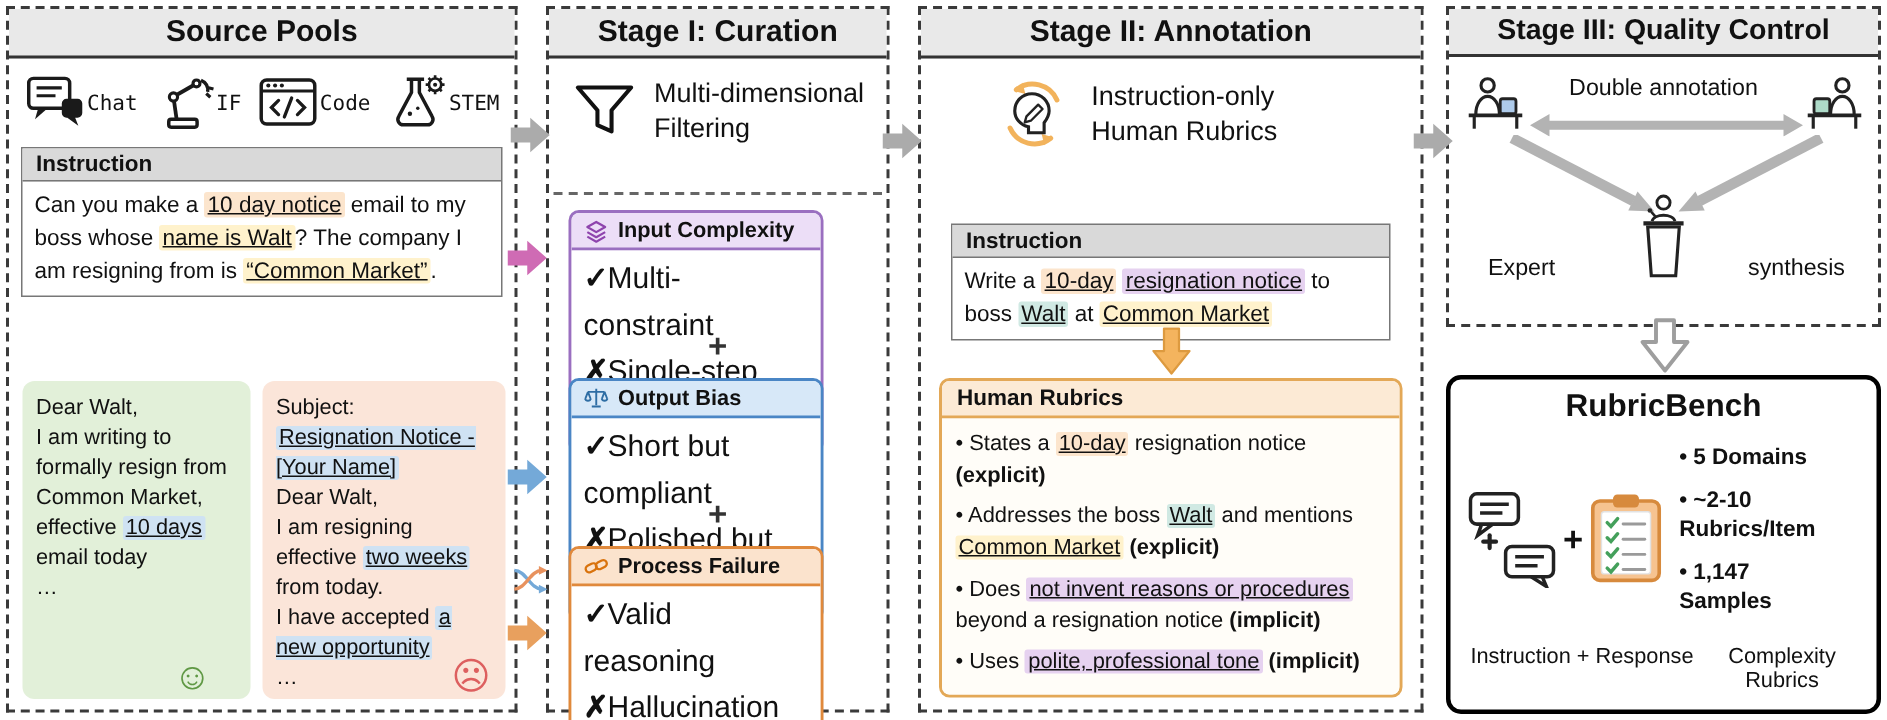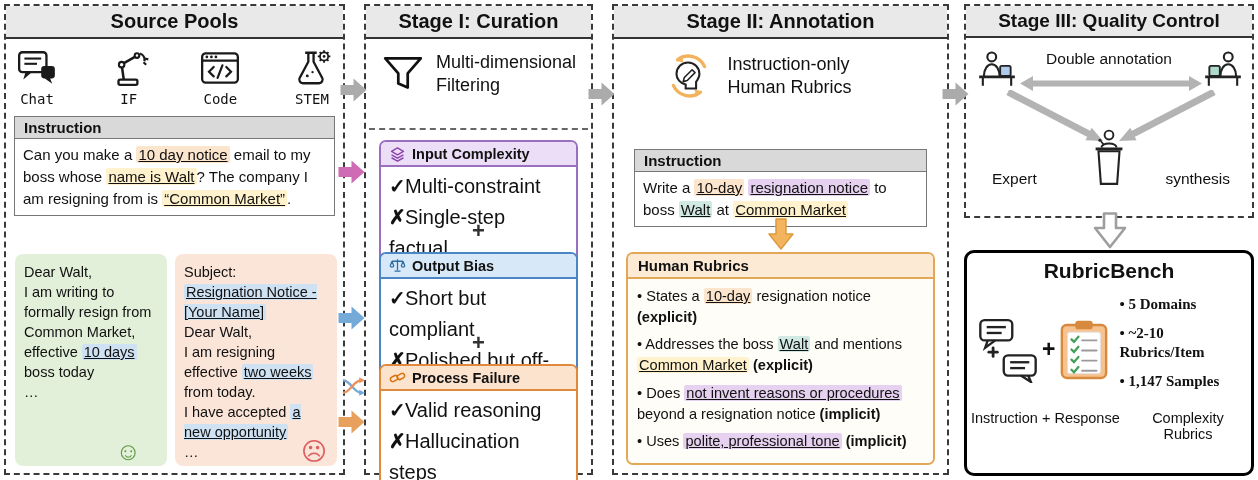--- a/index.html
+++ b/index.html
@@ -24,21 +24,21 @@
   .hl { padding:0 2px; border-radius:2px;text-decoration:underline; }
   .hl-peach  { background:#fce5cd; }
   .hl-yellow { background:#fff2cc; }
   .hl-purple { background:#e6d2f0; }
   .hl-teal   { background:#d0e9e3; }
   .hl-blue   { background:#cfe2f3; }
   .seg-b { font-weight:bold; }
 
   
   .pool-row { display:flex; justify-content:space-between; padding:8px 10px 0 10px; }
-  .pool { display:flex; flex-direction:column; align-items:center; }
+  .pool { display:flex; flex-direction:row; align-items:center; }
   .pool-icon svg { width:42px; height:42px; display:block; }
   .pool-label { font-family:"DejaVu Sans Mono", monospace; font-size:14px; margin-top:2px; }
 
   .instr-card { margin:9px 8px 0 8px; border:1.5px solid #777; background:#fff; }
   .instr-head { background:#d9d9d9; font-weight:bold; font-size:15px; padding:2px 9px;
                 border-bottom:1.5px solid #777; }
   .instr-body { padding:5px 8px; font-size:15px; line-height:1.47; }
 
   .resp-row { position:absolute; left:9px; right:6px; bottom:7px; display:flex; gap:8px; height:212px; }
   .resp { border-radius:8px; padding:8px 9px; font-size:14.5px; line-height:1.38; position:relative; }
@@ -47,21 +47,21 @@
   .face { position:absolute; bottom:2px; font-size:25px; line-height:1; }
   .resp.good .face { right:26px; color:#5f9844; }
   .resp.bad  .face { right:10px; color:#dd5f5f; }
 
   
   .s1-row { display:flex; align-items:center; gap:10px; margin:12px 6px 0 14px; }
   .funnel-wrap svg { width:46px; height:46px; display:block; }
   .s1-sub { font-size:18px; line-height:1.28; width:160px; }
   .dash-sep { position:absolute; top:122px; left:3px; right:3px; border-top:2.5px dashed #666; }
 
-  .fbox { position:absolute; left:13px; width:199px; border-radius:7px; overflow:hidden; background:#fff; }
+  .fbox { position:absolute; left:13px; width:170px; border-radius:7px; overflow:hidden; background:#fff; }
   .fhead { display:flex; align-items:center; gap:6px; padding:3px 8px; font-weight:bold; font-size:14.5px; }
   .fhead svg { width:17px; height:17px; flex:0 0 auto; }
   .fbody { padding:4px 8px 6px 8px; font-size:20px; line-height:1.55; background:#fff; }
   .mark { display:inline-block; width:16px; font-weight:bold; }
   .fbox-0 { top:134px; border:2px solid #9a6fc0; }
   .fbox-0 .fhead { background:#ecdef7; border-bottom:2px solid #9a6fc0; }
   .fbox-1 { top:246px; border:2px solid #4a86c5; }
   .fbox-1 .fhead { background:#d7e8f8; border-bottom:2px solid #4a86c5; }
   .fbox-2 { top:358px; border:2px solid #e0893c; }
   .fbox-2 .fhead { background:#fbe3cd; border-bottom:2px solid #e0893c; }
@@ -110,23 +110,23 @@
   #qc-out-arrow { left:1092px; top:212px; } #qc-out-arrow svg { width:36px; height:37px; }
 
   
   .bench-title { text-align:center; font-weight:bold; font-size:21px; padding:6px 0 0 0; }
   .bench-row { display:flex; padding:4px 8px 0 10px; }
   .bench-icons { display:flex; align-items:center; margin-top:12px; }
   .bench-icons .chatpair svg { width:62px; height:66px; display:block; }
   .bench-icons .bigplus { font-size:23px; font-weight:bold; margin:0 3px; }
   .bench-icons .clip svg { width:52px; height:62px; display:block; }
   .bench-stats { margin-left:9px; margin-top:8px; font-size:15px; font-weight:bold; line-height:1.3; width:112px; }
-  .bench-stats div { margin-bottom:9px;font-family:Liberation Serif, serif; }
+  .bench-stats div { margin-bottom:9px; }
   .bench-labels { display:flex; margin-top:10px; padding:0 4px; font-size:14.5px; }
-  .bench-labels .lab-left { width:158px; text-align:left; }
+  .bench-labels .lab-left { width:158px; text-align:right; }
   .bench-labels .lab-right { flex:1; text-align:center; }
 </style>
 </head>
 <body>
 
 <div class="canvas">
 
   <section class="col" id="col-source">
     <header class="col-title">Source Pools</header>
 
@@ -187,21 +187,21 @@
       </div>
     </div>
 
     <div class="instr-card">
       <div class="instr-head">Instruction</div>
       <div class="instr-body"><span>Can you make a </span><span class="hl hl-peach">10 day notice</span><span> email to my boss whose </span><span class="hl hl-yellow">name is Walt</span><span>? The company I am resigning from is </span><span class="hl hl-yellow">“Common Market”</span><span>.</span></div>
     </div>
 
     <div class="resp-row">
       <div class="resp good">
-        <div><span>Dear Walt,</span><br><span>I am writing to formally resign from Common Market, effective </span><span class="hl hl-blue">10 days</span><span> boss today</span><br><span>…</span></div>
+        <div><span>Dear Walt,</span><br><span>I am writing to formally resign from Common Market, effective </span><span class="hl hl-blue">10 days</span><span> email today</span><br><span>…</span></div>
         <span class="face">☺</span>
       </div>
       <div class="resp bad">
         <div><span>Subject:</span><br><span class="hl hl-blue">Resignation Notice - [Your Name]</span><br><span>Dear Walt,</span><br><span>I am resigning effective </span><span class="hl hl-blue">two weeks</span><span> from today.</span><br><span>I have accepted </span><span class="hl hl-blue">a new opportunity</span><br><span>…</span></div>
         <span class="face">☹</span>
       </div>
     </div>
   </section>
 
   <section class="col" id="col-stage1">

